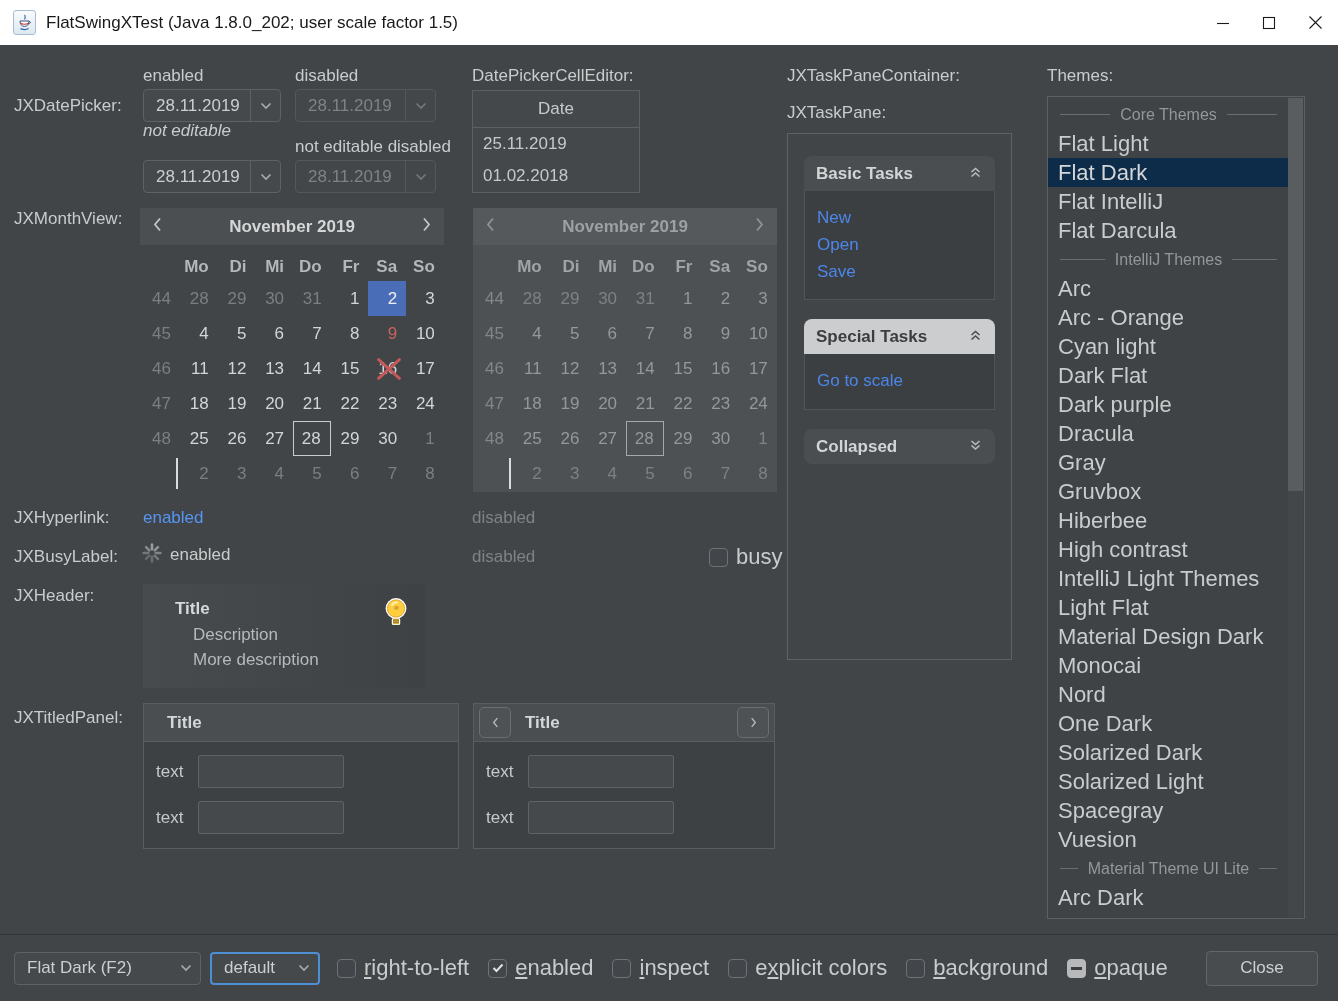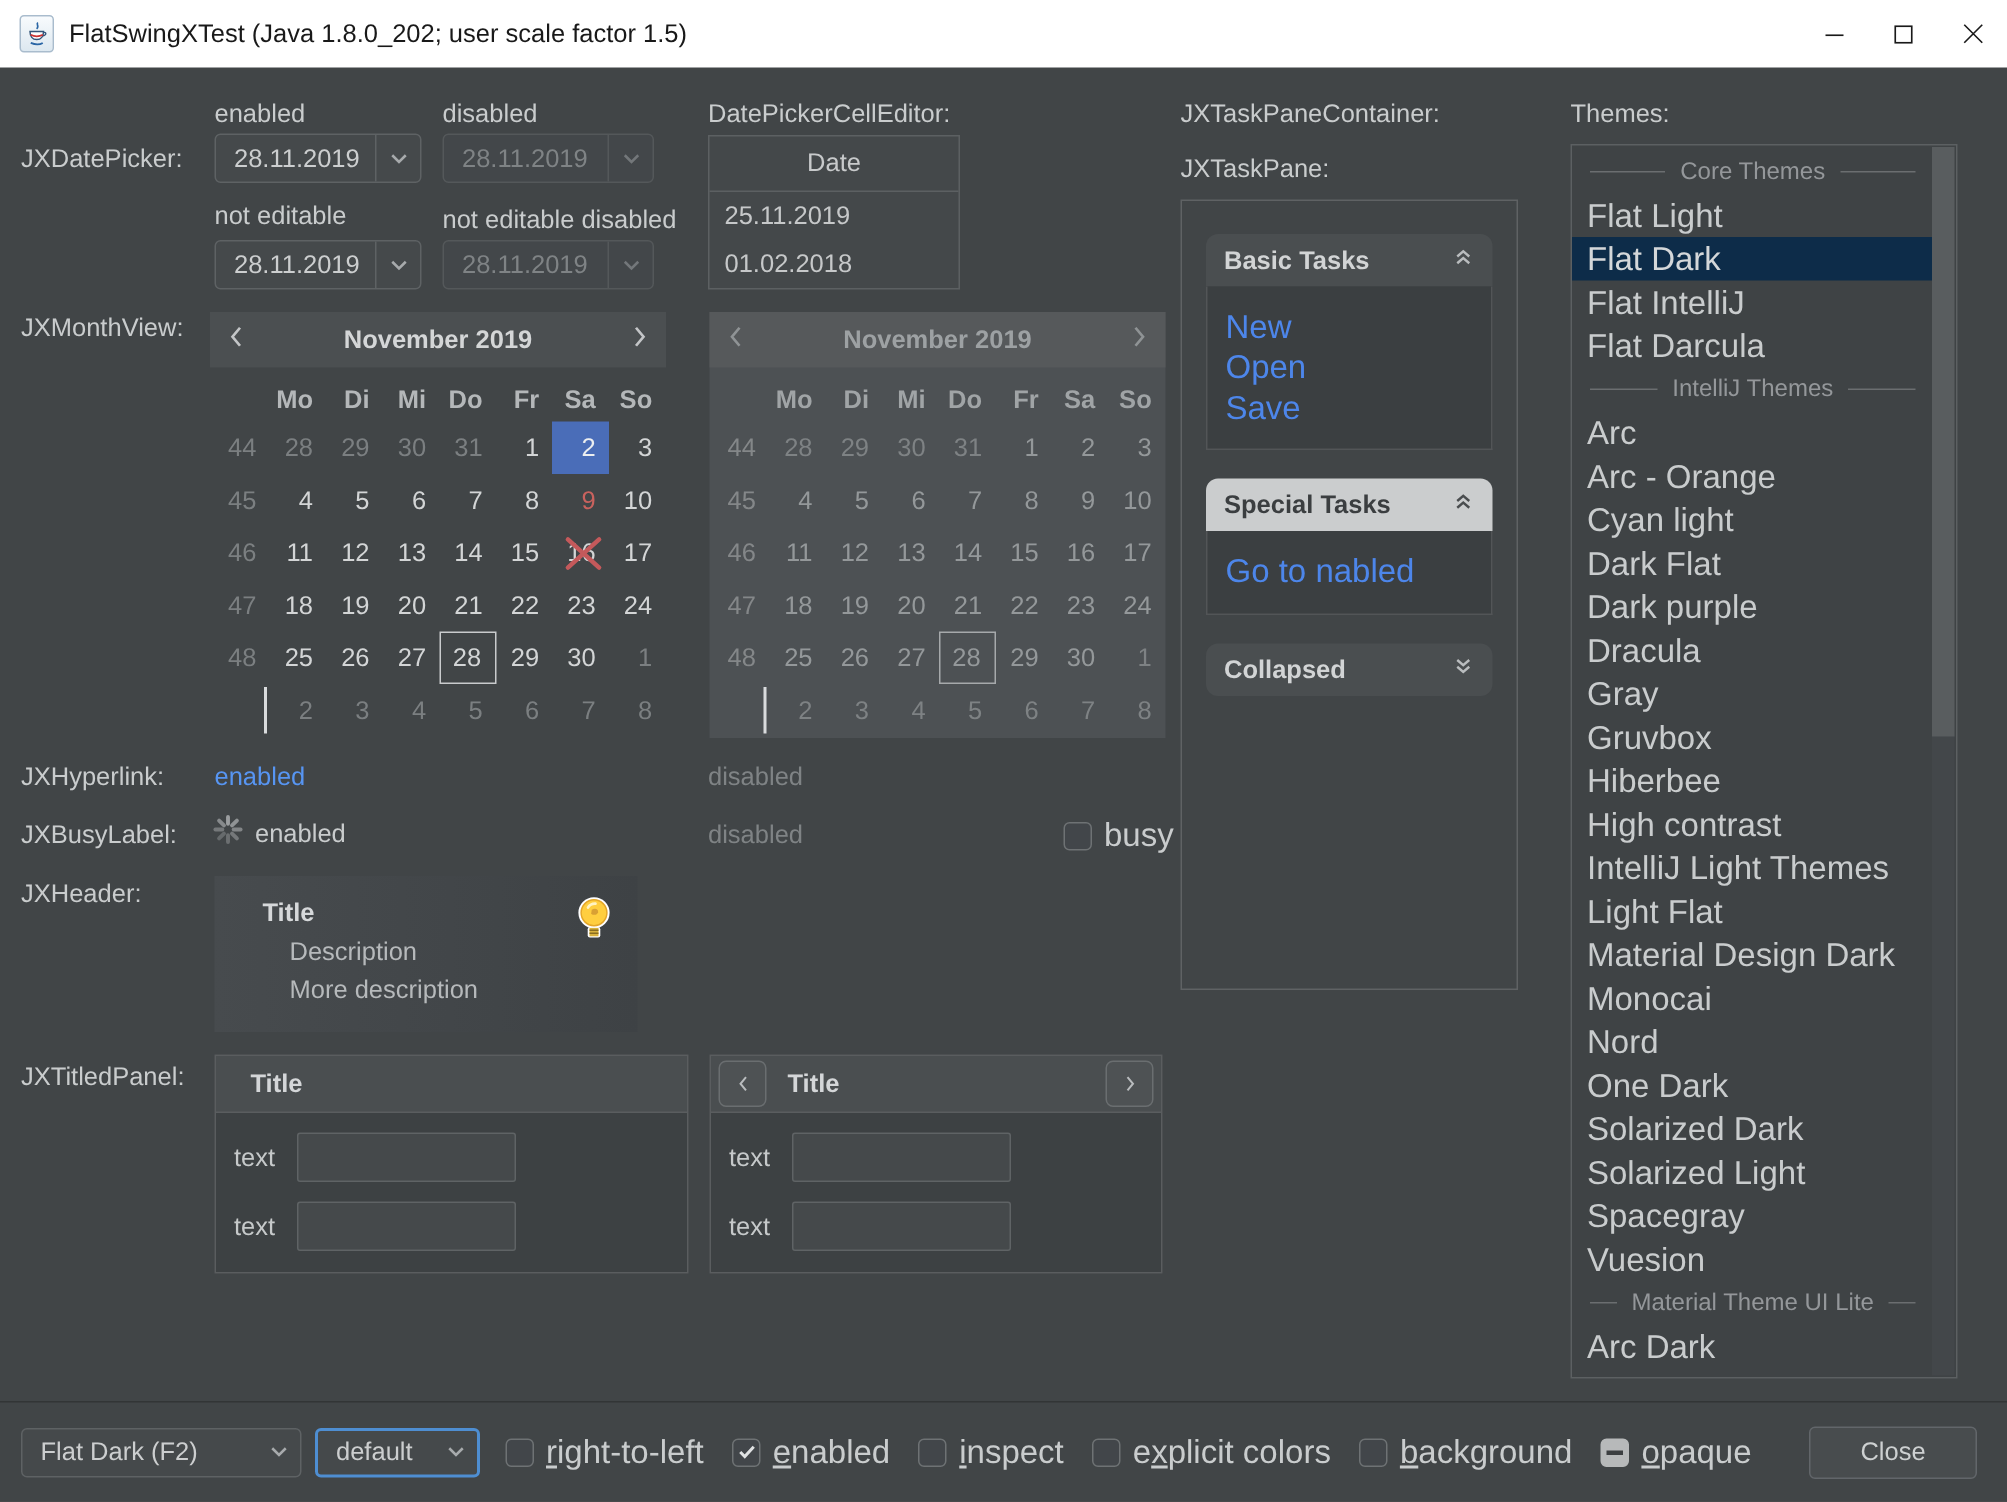--- a/index.html
+++ b/index.html
@@ -97,21 +97,21 @@
   .taskpane{margin-bottom:19px;}
   .tp-head{height:35px;background:#4a4e50;border-radius:8px 8px 0 0;display:flex;align-items:center;
            padding:0 12px;box-sizing:border-box;gap:9px;}
   .taskpane.collapsed .tp-head{border-radius:8px;}
   .tp-title{flex:1;font-weight:bold;font-size:17px;color:#d2d4d5;}
   .tp-head svg .st{stroke:#b9bcbe;}
   .taskpane.special .tp-head{background:#cbcdce;}
   .taskpane.special .tp-title{color:#3b3e40;}
   .taskpane.special .tp-head svg .st{stroke:#4a4d4f;}
   .tp-body{background:#3b3f41;border:1px solid #525557;border-top:none;padding:13px 12px 14px;}
-  .tp-link{display:block;font-size:22px;line-height:27px;color:#4d86ea;}
+  .tp-link{display:block;font-size:17px;line-height:27px;color:#4d86ea;}
   
   #themes-list{position:absolute;left:1047px;top:51px;width:258px;height:823px;background:#3f4345;
                border:1px solid #5c6062;box-sizing:border-box;overflow:hidden;padding-top:3px;}
   .th-item{height:29px;line-height:29px;padding-left:10px;font-size:22px;color:#c9cccd;
            width:calc(100% - 15px);box-sizing:border-box;white-space:nowrap;}
   .th-item.selected{background:#0d2c49;color:#d4d7d9;}
   .th-sep{height:29px;display:flex;align-items:center;gap:10px;padding:0 12px;
           width:calc(100% - 15px);box-sizing:border-box;justify-content:flex-end;}
   .th-sep .line{flex:1;height:1px;background:#6b6e70;}
   .th-sep .sep-label{color:#94979a;font-size:16px;white-space:nowrap;}
@@ -176,21 +176,21 @@
         </div>
         <div class="caption" style="left: 295px; top: 21px;">disabled</div>
         <div class="combo disabled" style="position: absolute; left: 295px; top: 44px; width: 141px;">
           <span class="ct">28.11.2019</span>
           <span class="ca">
             <svg width="12" height="8" viewBox="0 0 12 8">
               <path class="st" d="M1.5 1.5 L6 6 L10.5 1.5" fill="none" stroke-width="1.7"></path>
             </svg>
           </span>
         </div>
-        <div class="caption" style="left: 143px; top: 89px;">not editable</div>
+        <div class="caption" style="left: 143px; top: 76px; font-style: italic;">not editable</div>
         <div class="combo" style="position: absolute; left: 143px; top: 115px; width: 138px;">
           <span class="ct">28.11.2019</span>
           <span class="ca">
             <svg width="12" height="8" viewBox="0 0 12 8">
               <path class="st" d="M1.5 1.5 L6 6 L10.5 1.5" fill="none" stroke-width="1.7"></path>
             </svg>
           </span>
         </div>
         <div class="caption" style="left: 295px; top: 92px;">not editable disabled</div>
         <div class="combo disabled" style="position: absolute; left: 295px; top: 115px; width: 141px;">
@@ -454,21 +454,21 @@
         </div>
         <div class="taskpane special">
           <div class="tp-head">
             <span class="tp-title">Special Tasks</span>
             <span><svg width="15" height="14" viewBox="0 0 15 14">
                 <path class="st" d="M3.5 7 L7.5 3.5 L11.5 7" fill="none" stroke-width="1.6"></path>
                 <path class="st" d="M3.5 11.5 L7.5 8 L11.5 11.5" fill="none" stroke-width="1.6"></path>
               </svg></span>
           </div>
           <div class="tp-body" style="height: 28px;">
-            <span class="tp-link">Go to nabled</span>
+            <span class="tp-link">Go to scale</span>
           </div>
         </div>
         <div class="taskpane collapsed">
           <div class="tp-head">
             <span class="tp-title">Collapsed</span>
             <span><svg width="15" height="14" viewBox="0 0 15 14">
                 <path class="st" d="M3.5 3 L7.5 6.5 L11.5 3" fill="none" stroke-width="1.6"></path>
                 <path class="st" d="M3.5 7.5 L7.5 11 L11.5 7.5" fill="none" stroke-width="1.6"></path>
               </svg></span>
           </div>

